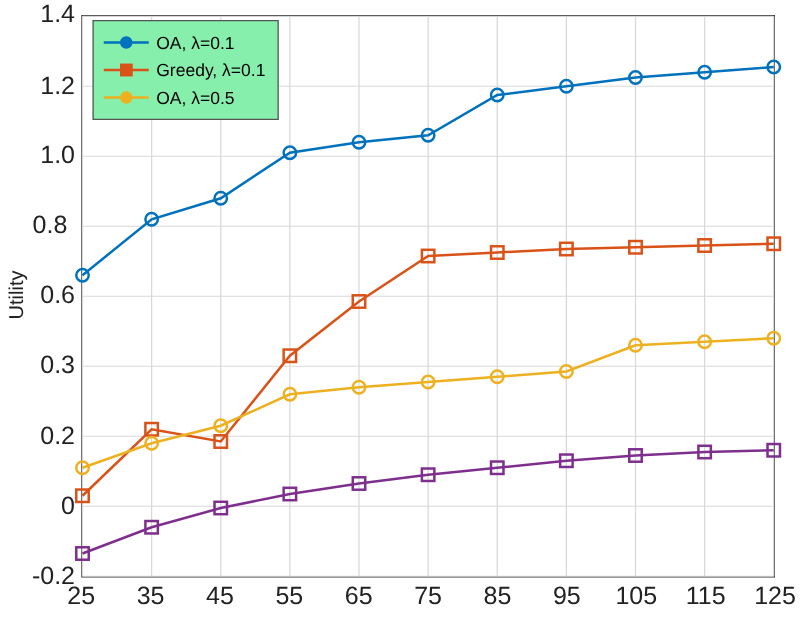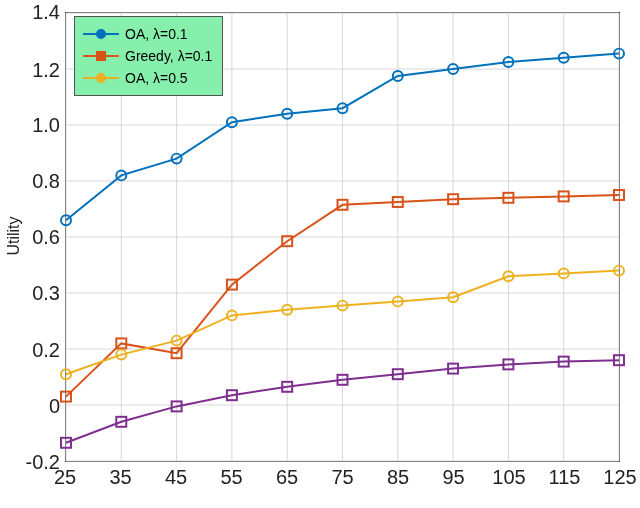--- a/index.html
+++ b/index.html
@@ -210,21 +210,21 @@
       <div class="tick xtick" style="left: 509px; text-align: center;">105</div>
       <div class="tick xtick" style="left: 564.5px;">115</div>
       <div class="tick xtick" style="left: 620px;">125</div>
     </div>
   <div id="ytick-container">
       <div class="tick ytick" style="top: 462px;">-0.2</div>
       <div class="tick ytick" style="top: 405.75px;">0</div>
       <div class="tick ytick" style="top: 349.5px;">0.2</div>
       <div class="tick ytick" style="top: 293.25px;">0.3</div>
       <div class="tick ytick" style="top: 237px;">0.6</div>
-      <div class="tick ytick" style="top: 180.75px;">0.8</div>
+      <div class="tick ytick" style="top: 180.75px; text-align: center;">0.8</div>
       <div class="tick ytick" style="top: 124.5px;">1.0</div>
       <div class="tick ytick" style="top: 70px;">1.2</div>
       <div class="tick ytick" style="top: 12px;">1.4</div>
     </div>
 
   <div class="legend" id="legend-box">
       <div class="legend-row">
         <div class="legend-swatch">
           <div class="ln" style="background: rgb(0, 114, 189);"></div>
           <div class="mk circle" style="border-color: rgb(0, 114, 189); background: rgb(0, 114, 189);"></div>

